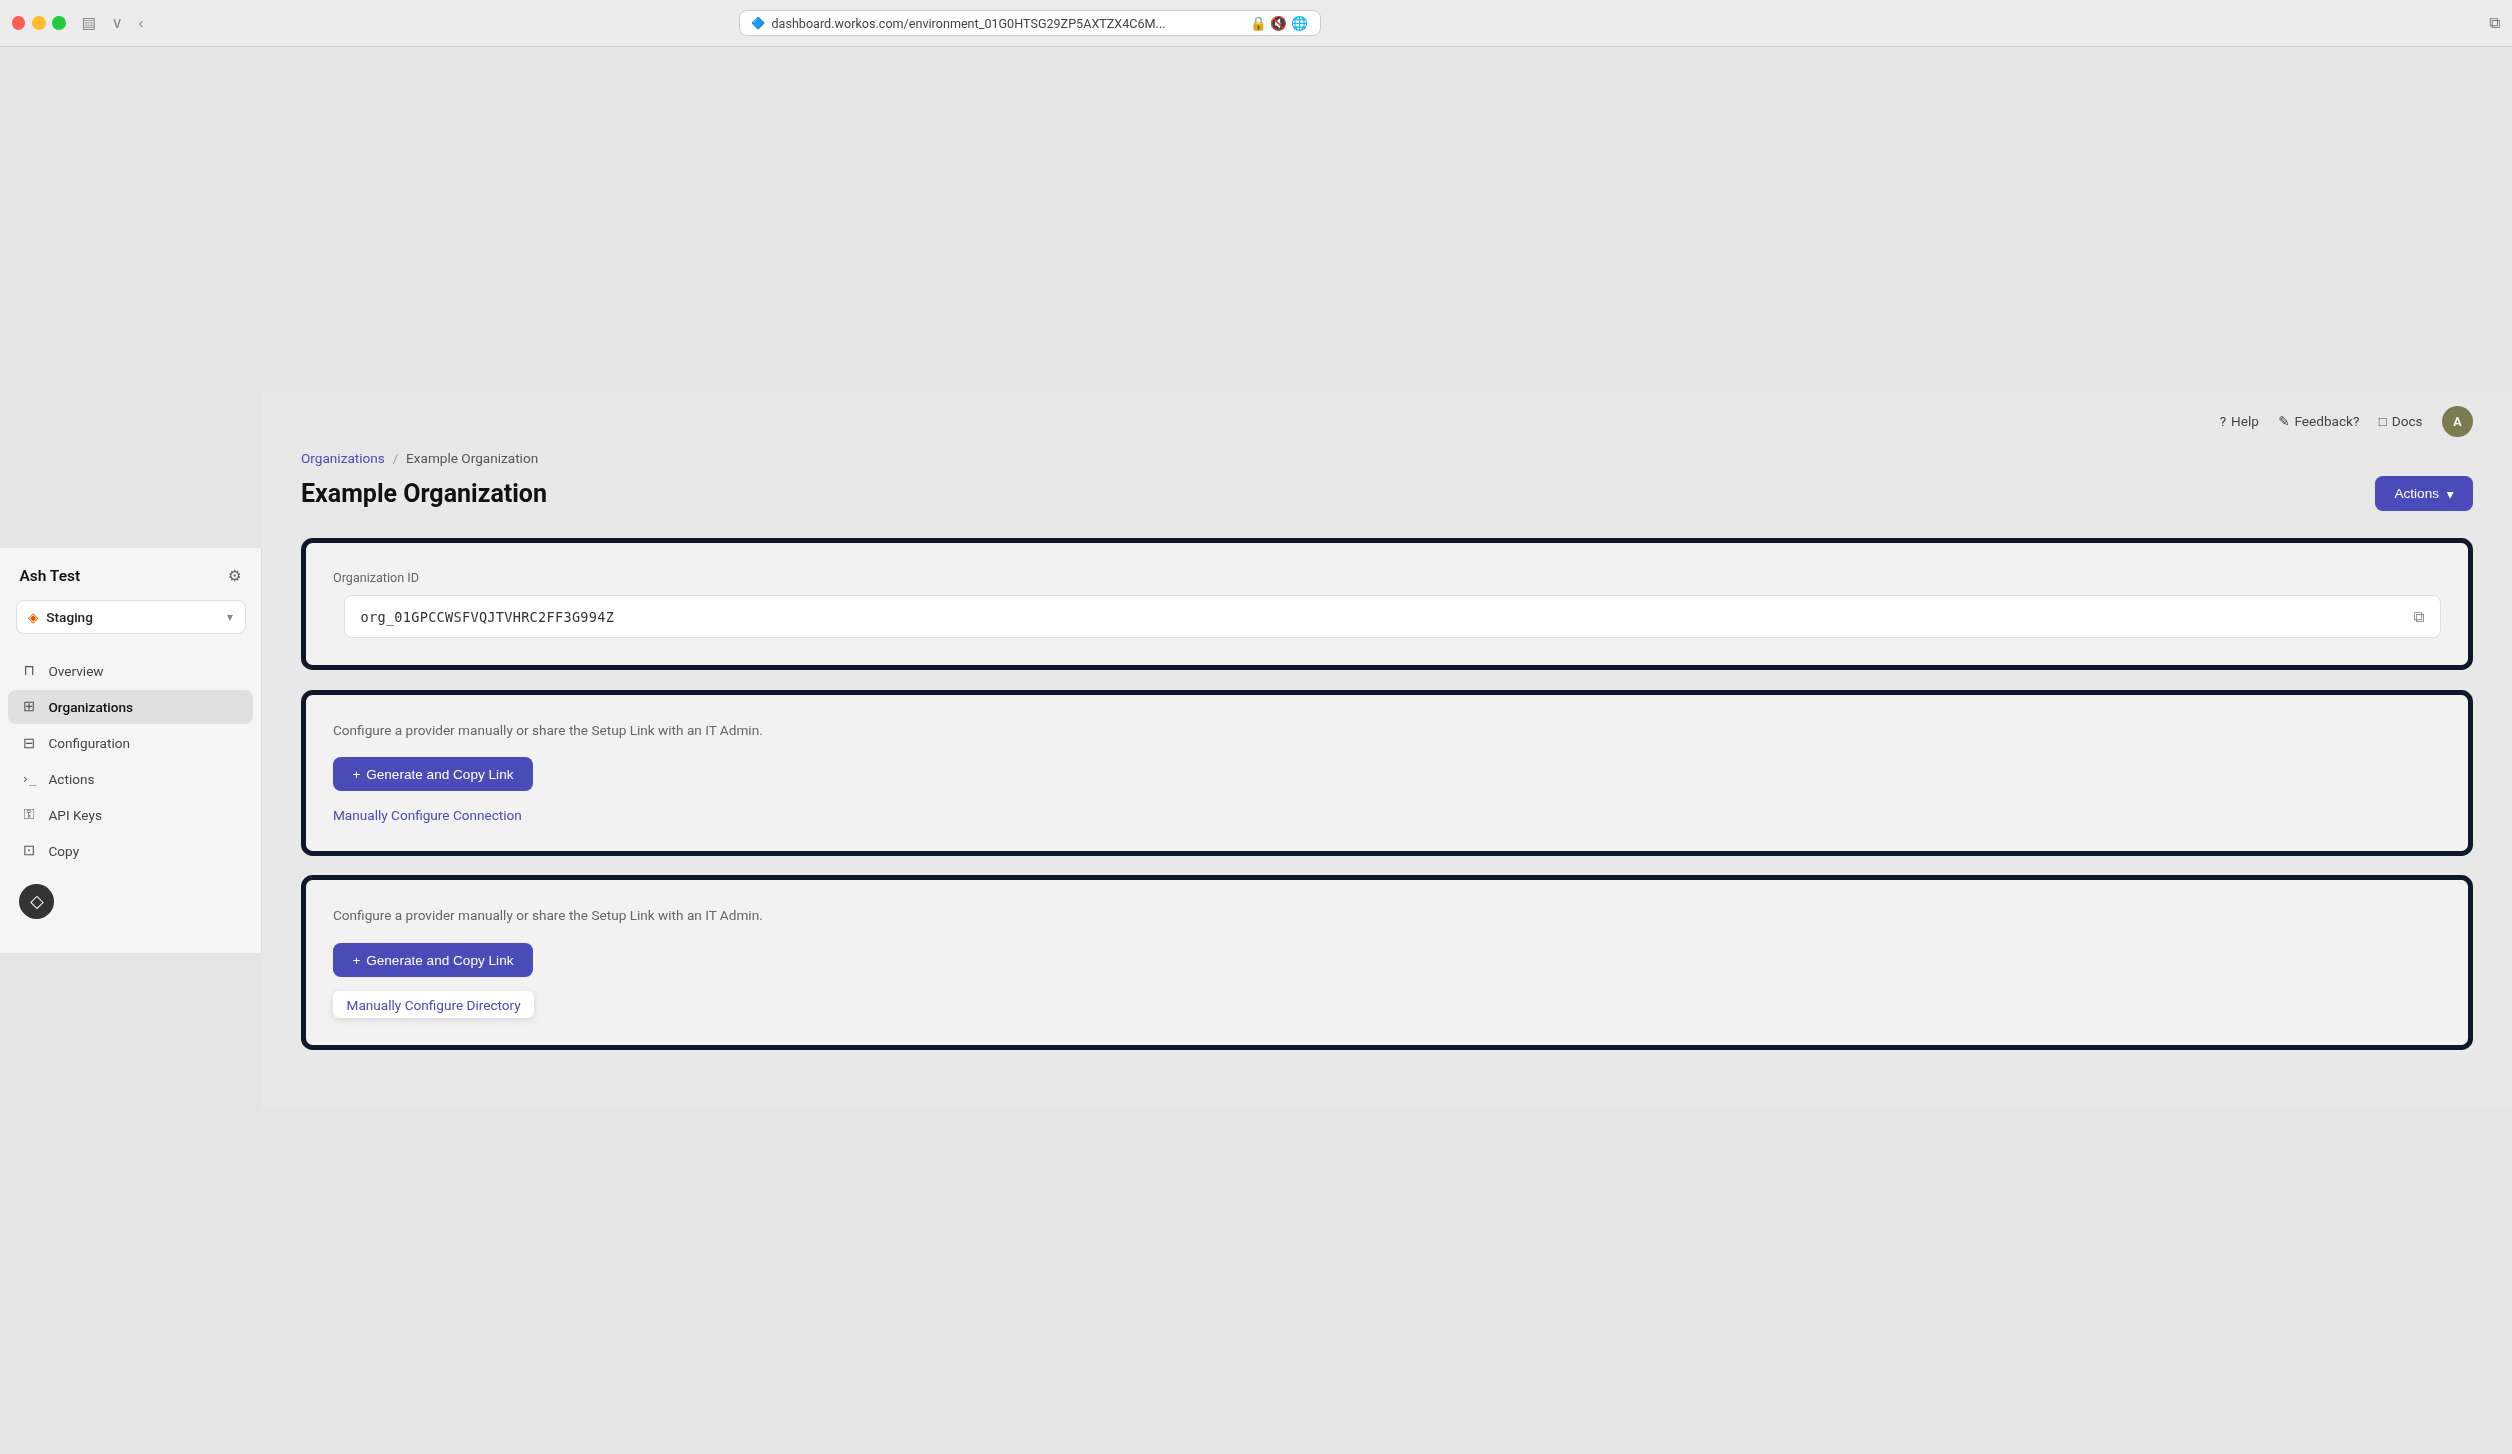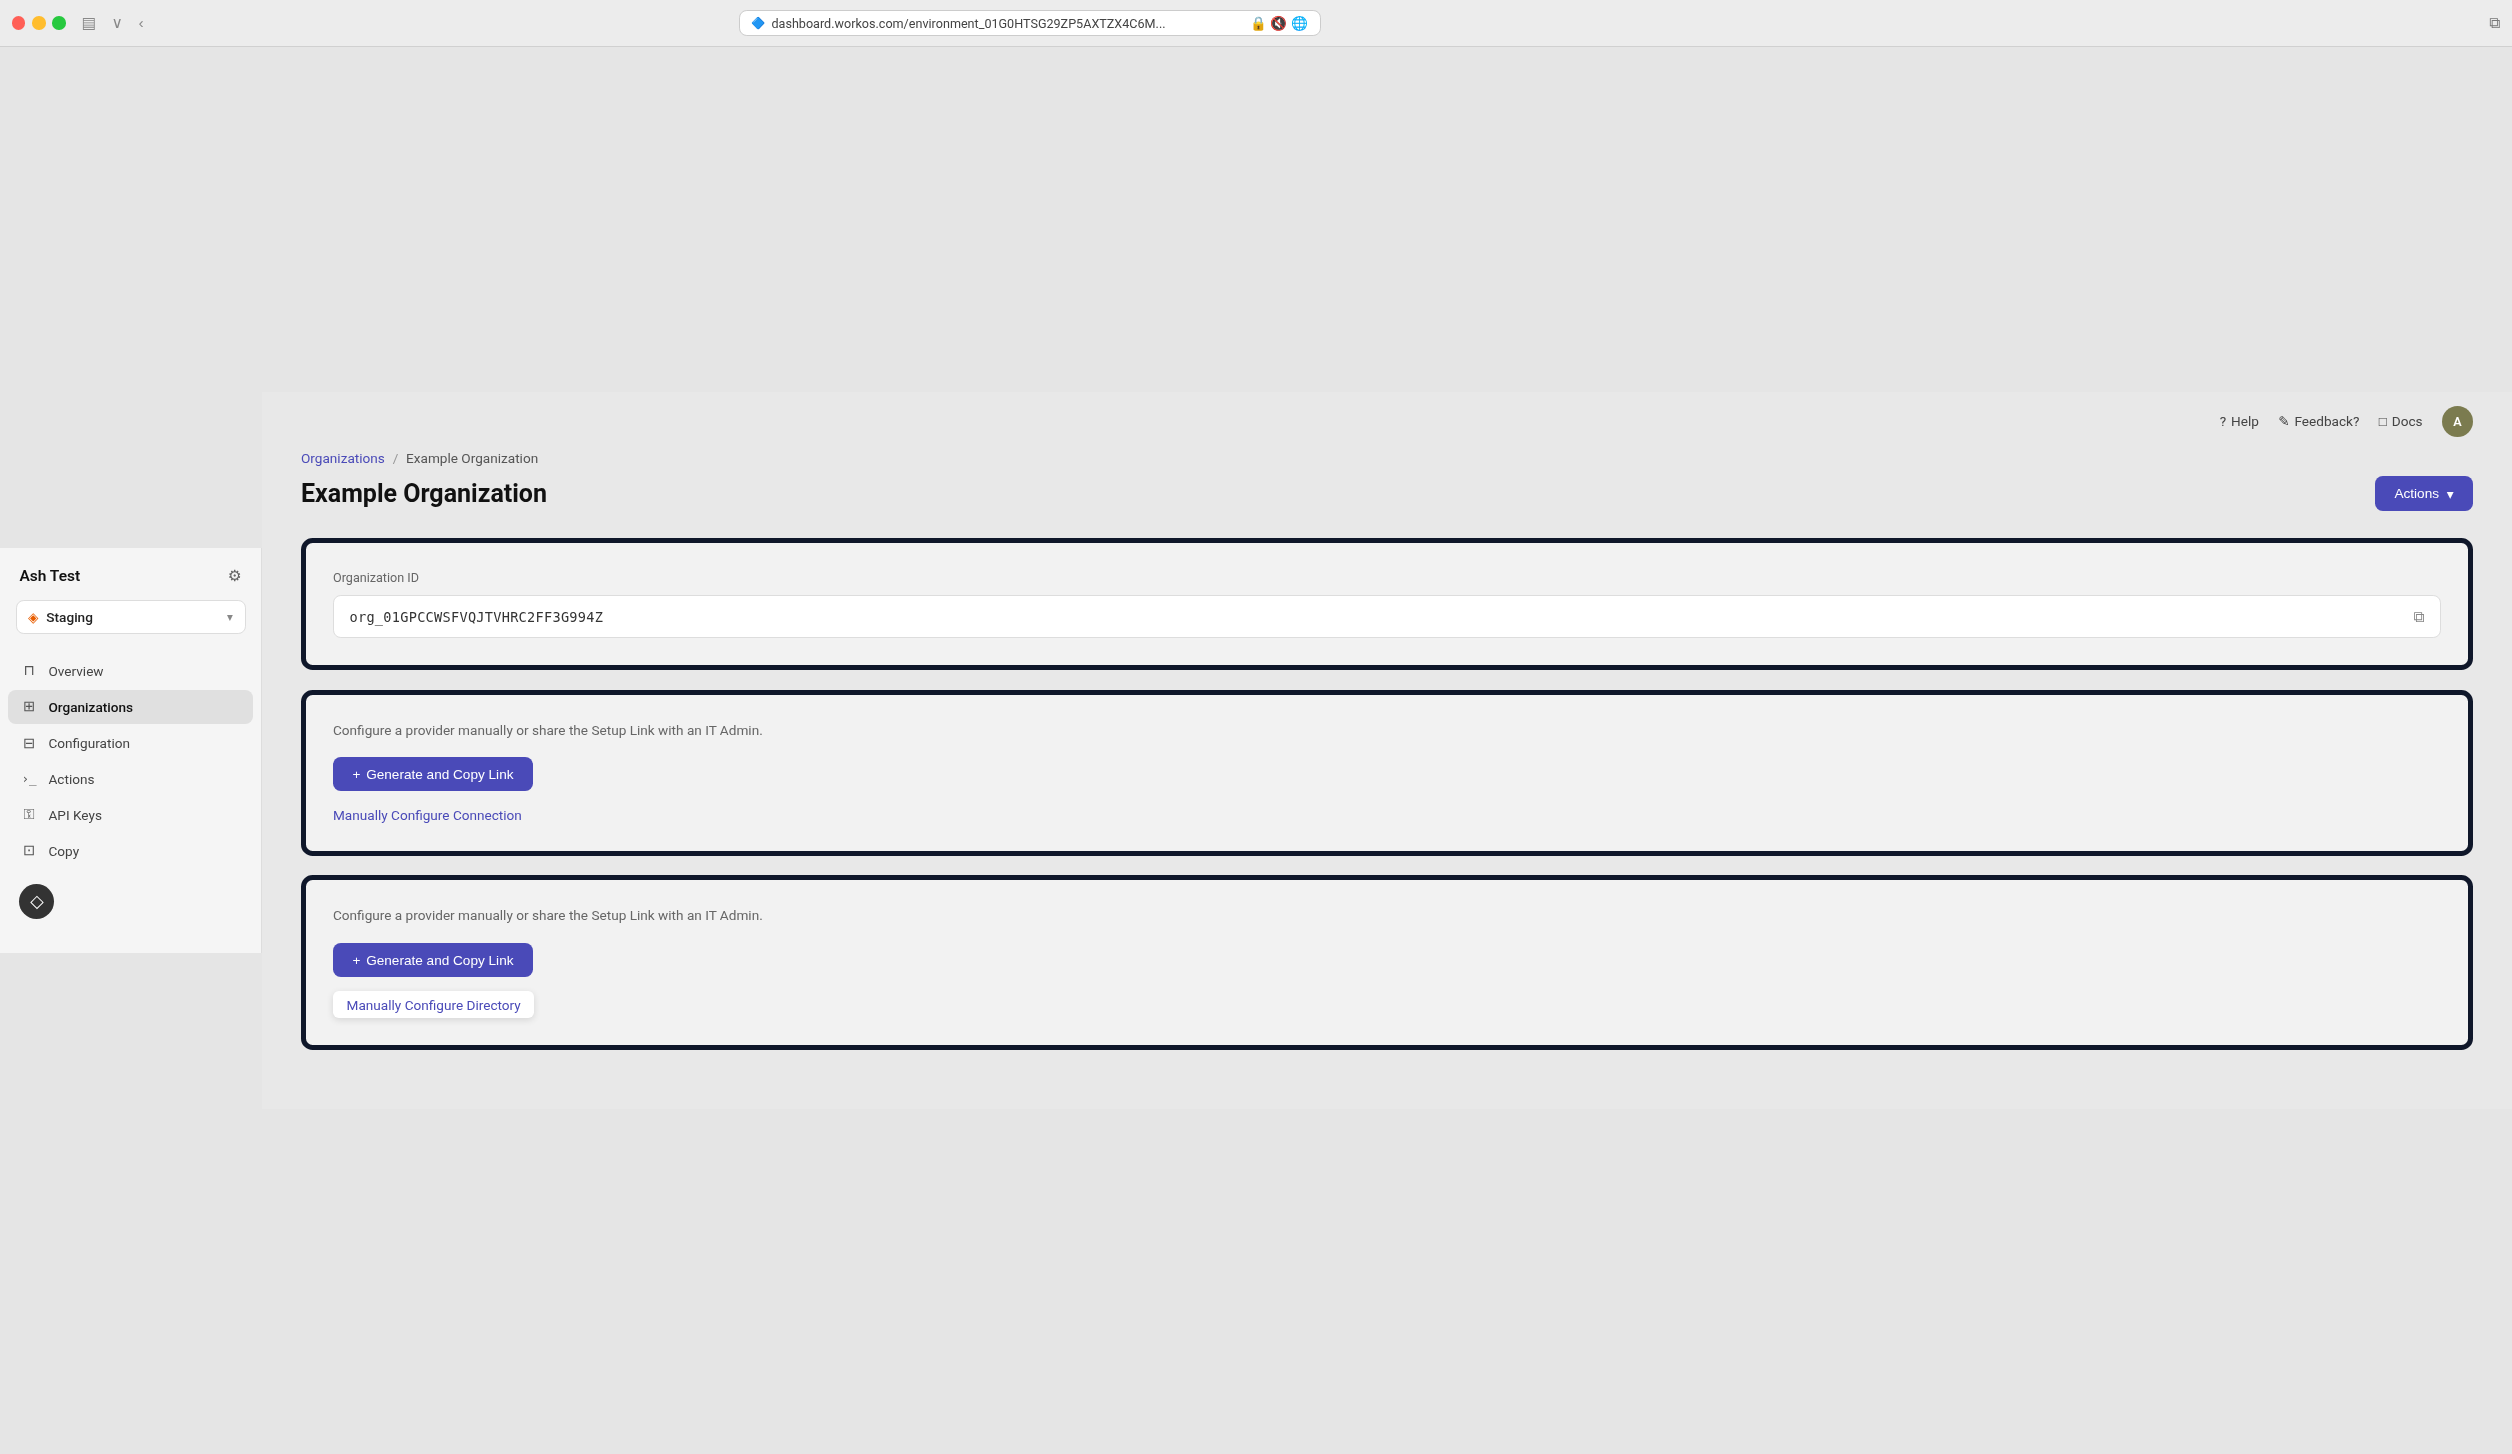--- a/index.html
+++ b/index.html
@@ -250,20 +250,21 @@
       margin-bottom: 9.7px;
     }
     .org-id-field {
       background: white;
       border: 1px solid #ddd;
       border-radius: 7.8px;
       padding: 11.6px 15.5px;
       display: flex;
       align-items: center;
       justify-content: space-between;
+      margin-left: 11px;
     }
     .org-id-value {
       font-size: 13.6px;
       color: #333;
       font-family: monospace;
       letter-spacing: 0.02em;
     }
     .copy-icon-btn {
       background: none;
       border: none;

